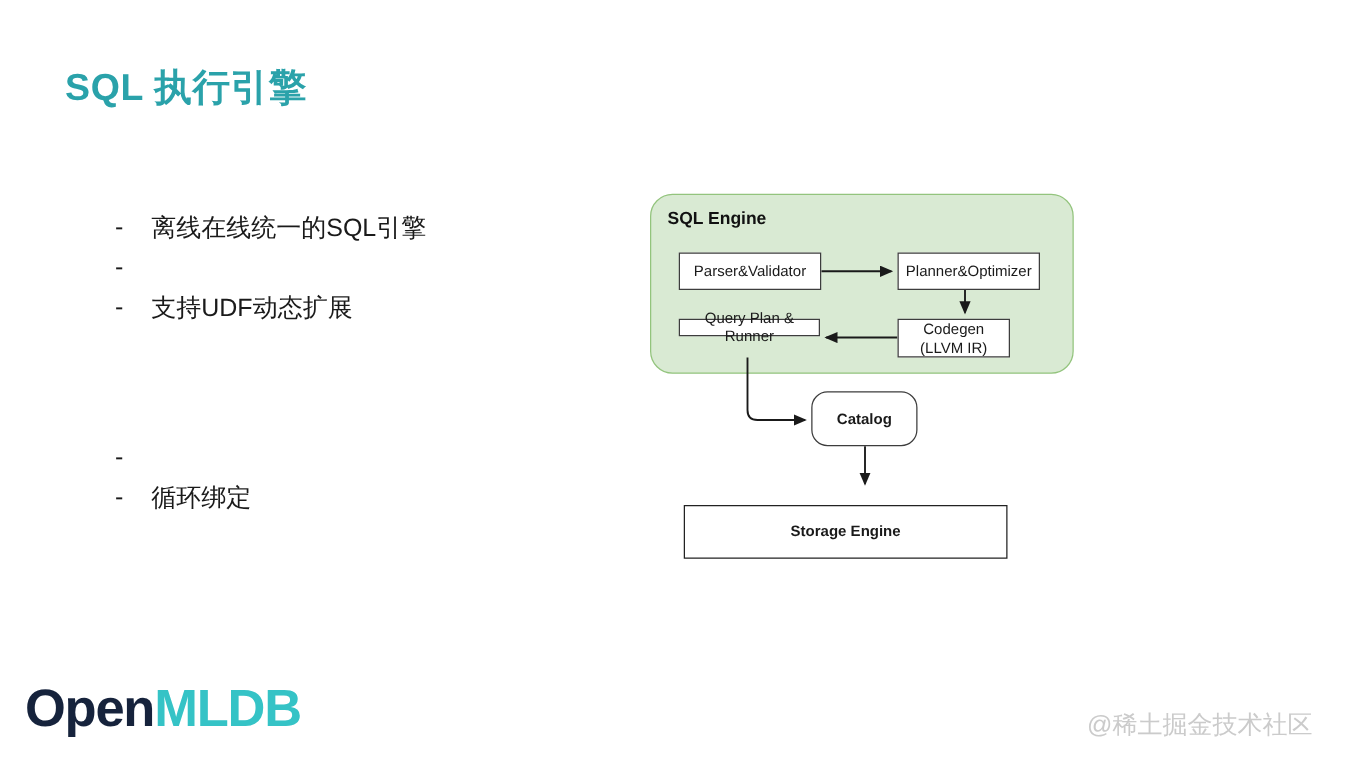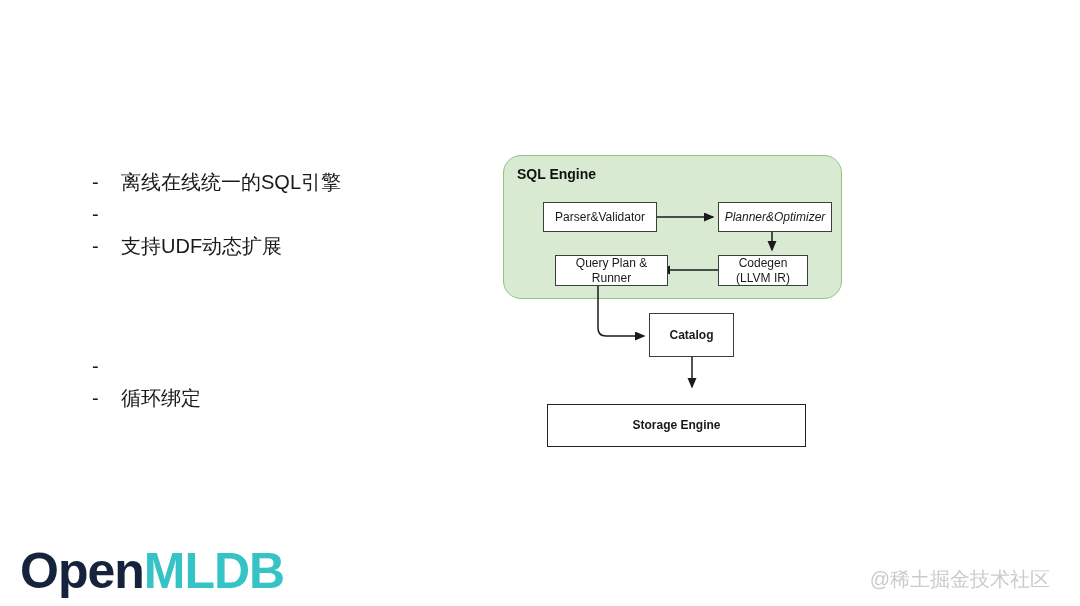--- a/index.html
+++ b/index.html
@@ -43,21 +43,21 @@
   
   .diagram {
     position: absolute;
     left: 500px;
     top: 140px;
     width: 380px;
     height: 310px;
   }
   .sql-container {
     position: absolute;
-    left: 3px;
+    left: 20px;
     top: 15px;
     width: 337px;
     height: 142px;
     background: #d9ead3;
     border: 1.5px solid #93c47d;
     border-radius: 18px;
     z-index: 1;
   }
   .sql-container-label {
     position: absolute;
@@ -83,50 +83,51 @@
     justify-content: center;
     text-align: center;
     font-size: 12px;
     line-height: 1.25;
     color: #1a1a1a;
     white-space: pre-line;
     z-index: 3;
     box-sizing: border-box;
   }
   .node-parser   { left: 43px;  top: 62px;  width: 114px; height: 30px; }
-  .node-planner  { left: 218px; top: 62px;  width: 114px; height: 30px; font-style: italic; }
-  .node-queryplan{ left: 43px;  top: 115px; width: 113px; height: 31px; margin-left: 12px; }
+  .node-planner  { left: 218px; top: 62px;  width: 114px; height: 30px; }
+  .node-queryplan{ left: 43px;  top: 115px; width: 113px; height: 14px; }
   .node-codegen  { left: 218px; top: 115px; width: 90px; height: 31px; }
-  .node-catalog  { left: 149px; top: 173px; width: 85px;  height: 44px; font-weight: bold; }
+  .node-catalog  { left: 149px; top: 173px; width: 85px;  height: 44px; font-weight: bold; border-radius: 13px; }
   .node-storage  { left: 47px;  top: 264px; width: 259px; height: 43px; font-weight: bold; border-color: #222222; }
   
   .logo {
     position: absolute;
     left: 20px;
     top: 544px;
-    font-size: 50px;
+    font-size: 42px;
     font-weight: bold;
     letter-spacing: -1px;
     line-height: 1.1;
   }
   .logo-open { color: #16233c; }
   .logo-mldb { color: #35c3c6; }
   .watermark {
     position: absolute;
     right: 30px;
     top: 566px;
     font-size: 20px;
     color: #cbcbcb;
   }
 </style>
 </head>
 <body>
 
 <div class="slide">
 
+  <div class="title">SQL 执行引擎</div>
 
   <div class="bullets bullets-top">
     <div class="bullet-row">
       <span class="bullet-dash">-</span>
       <span>离线在线统一的SQL引擎</span>
     </div>
     <div class="bullet-row">
       <span class="bullet-dash">-</span>
     </div>
     <div class="bullet-row">

